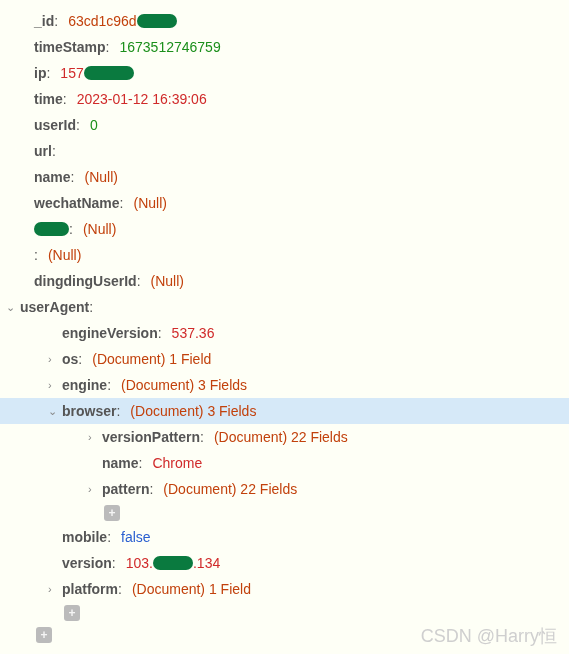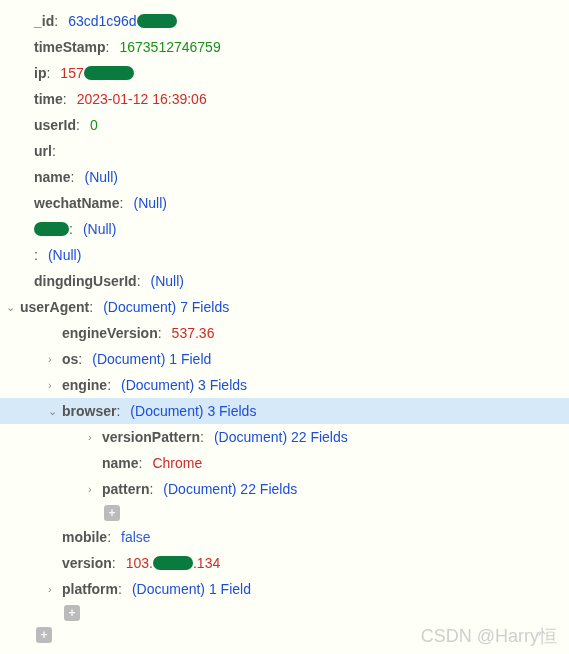--- a/index.html
+++ b/index.html
@@ -30,21 +30,21 @@
     user-select: none;
   }
   .key {
     font-weight: bold;
     color: #555;
   }
   .colon { color: #555; margin-right: 10px; }
   .val-red { color: #d02a2a; }
   .val-green { color: #1b8f1b; }
   .val-blue { color: #2a5fd0; }
-  .val-light { color: #1d4ed8; }
+  .val-light { color: #c2410c; }
   .indent1 { padding-left: 48px; }
   .indent2 { padding-left: 88px; }
   .redact {
     display: inline-block;
     background: #0a7a3f;
     border-radius: 8px;
     height: 14px;
     vertical-align: middle;
   }
   .redact.w40 { width: 40px; }
@@ -148,21 +148,20 @@
   <span class="caret"></span>
   <span class="key">dingdingUserId</span>
   <span class="colon"> :</span>
   <span class="val-light">(Null)</span>
 </div>
 
 <div class="row" style="padding-left:6px;">
   <span class="caret">⌄</span>
   <span class="key">userAgent</span>
   <span class="colon"> :</span>
-  <span class="val-light">(Document) 7 Fields</span>
 </div>
 
 <div class="row indent1">
   <span class="caret"></span>
   <span class="key">engineVersion</span>
   <span class="colon"> :</span>
   <span class="val-red">537.36</span>
 </div>
 
 <div class="row indent1">

